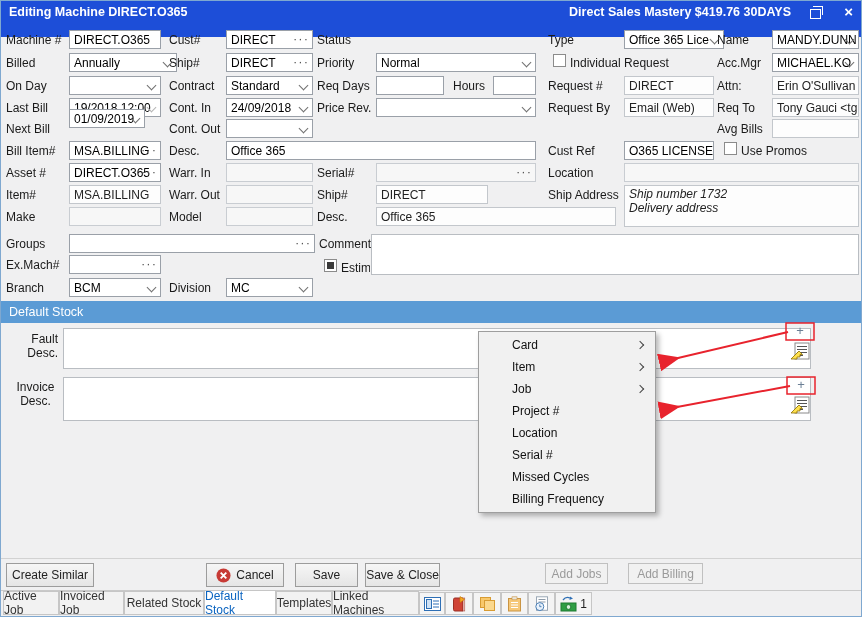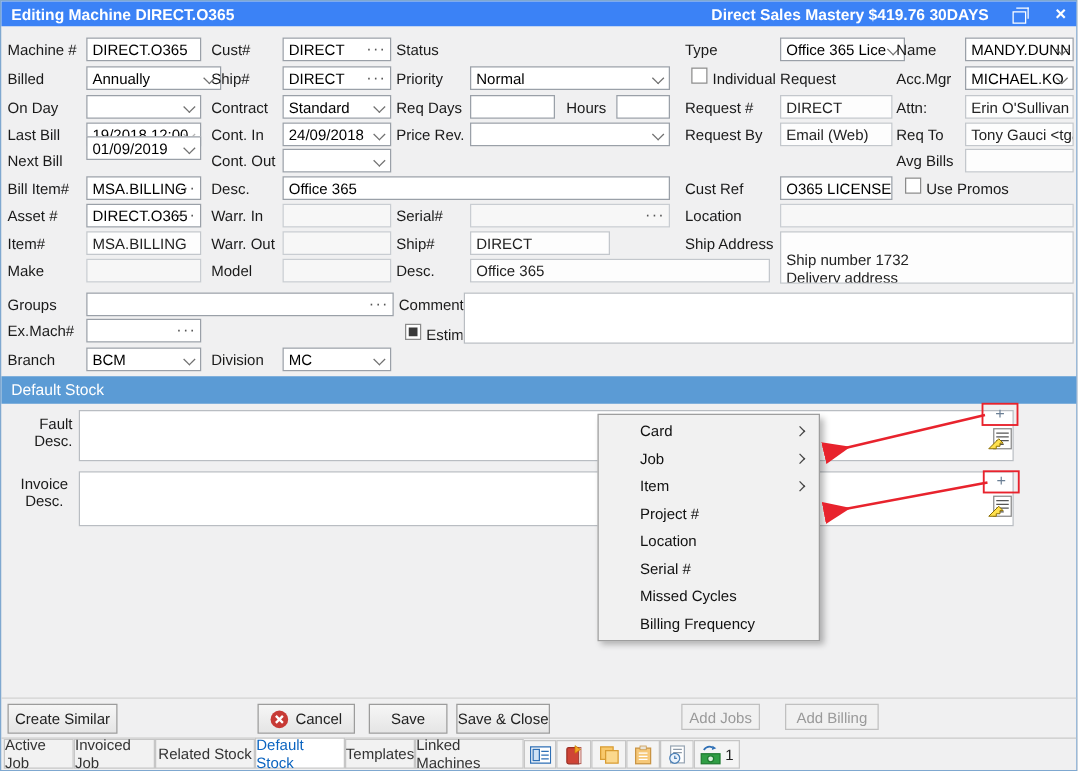--- a/index.html
+++ b/index.html
@@ -1,35 +1,35 @@
 <!DOCTYPE html>
 <html><head>
 <meta charset="utf-8">
 <style>
   html,body{margin:0;padding:0;background:#d8d8d8;font-family:"Liberation Sans",sans-serif;}
   .window{position:relative;width:862px;height:617px;background:#f0f0f1;border:1px solid #7fa8d0;box-sizing:border-box;overflow:hidden;}
-  .titlebar{position:absolute;left:0;top:0;width:862px;height:20px;background:#3b82f6;color:#fff;}
+  .titlebar{position:absolute;left:0;top:0;width:862px;height:36px;background:#1d4ed8;color:#fff;}
   .titlebar .title{position:absolute;left:8px;top:4px;font-size:12.5px;font-weight:bold;white-space:nowrap;}
   .titlebar .title-right{position:absolute;right:72px;top:4px;font-size:12.5px;font-weight:bold;white-space:nowrap;}
   .restore{position:absolute;right:42px;top:8px;width:9px;height:8px;border:1px solid #fff;}
   .restore::before{content:"";position:absolute;left:2px;top:-4px;width:9px;height:8px;border:1px solid #fff;border-left:none;border-bottom:none;}
   .closebtn{position:absolute;right:10px;top:2px;font-size:15px;font-weight:bold;color:#fff;cursor:default;}
   .lbl{position:absolute;font-size:12px;color:#1a1a1a;white-space:nowrap;}
   .fld{position:absolute;height:19px;background:#fff;border:1px solid #9aa0a8;box-sizing:border-box;font-size:12px;padding:2px 4px 0;overflow:hidden;white-space:nowrap;color:#000;}
   .fld.ro{border-color:#c3c7cc;background:#fdfdfd;color:#222;}
   .fld.dis{border-color:#c9cdd2;background:#f7f7f7;}
   .fld.combo{padding-right:17px;}
   .chev{position:absolute;right:5px;top:5px;width:6px;height:6px;border-right:1.6px solid #707070;border-bottom:1.6px solid #707070;transform:rotate(45deg);}
   .chev.lt{border-color:#b5b5b5;}
   .dots{position:absolute;right:3px;top:0px;font-size:13px;letter-spacing:1px;color:#555;}
   .cb{position:absolute;width:13px;height:13px;background:#fff;border:1px solid #8b8b8b;box-sizing:border-box;}
   .cb.filled::after{content:"";position:absolute;left:2px;top:2px;width:7px;height:7px;background:#3a3a3a;}
   .sec-header{position:absolute;left:0;top:300px;width:862px;height:22px;background:#5b9bd5;color:#fff;font-size:12.5px;line-height:22px;padding-left:8px;box-sizing:border-box;}
   .area{position:absolute;background:#fff;border:1px solid #b9bdc2;box-sizing:border-box;}
-  .multi{white-space:pre-line;line-height:14px;padding-top:15px;height:auto;}
+  .multi{white-space:pre-line;line-height:14px;padding-top:1px;height:auto;font-style:italic;}
   .plusbtn{position:absolute;width:28px;height:17px;line-height:16px;text-align:center;font-size:13px;color:#6b7f95;}
   .handic{position:absolute;width:20px;height:19px;}
   .menu{position:absolute;left:477px;top:330px;width:178px;background:#f1f1f1;border:1px solid #9e9e9e;box-shadow:3px 3px 5px rgba(0,0,0,.28);z-index:20;padding:2px 0;box-sizing:border-box;}
   .mi{height:22px;line-height:22px;padding-left:33px;font-size:12px;color:#111;position:relative;}
   .mi .sub{position:absolute;right:12px;top:8px;width:5px;height:5px;border-top:1.4px solid #444;border-right:1.4px solid #444;transform:rotate(45deg);}
   .anno{position:absolute;left:0;top:0;z-index:30;pointer-events:none;}
   .bottom-sep{position:absolute;left:0;top:557px;width:862px;height:1px;background:#d2d2d2;}
   .btn{position:absolute;background:linear-gradient(#f6f6f6,#e5e5e5);border:1px solid #9c9c9c;box-sizing:border-box;font-size:12px;color:#222;display:flex;align-items:center;justify-content:center;gap:5px;}
   .btn.disabled{color:#9a9a9a;background:#f1f1f1;border-color:#c0c0c0;}
   .cancel-ic{width:15px;height:15px;display:inline-block;}
@@ -60,21 +60,21 @@
   <div class="lbl" style="left:5px;top:187px">Item#</div>
   <div class="lbl" style="left:5px;top:209px">Make</div>
   <div class="lbl" style="left:5px;top:236px">Groups</div>
   <div class="lbl" style="left:5px;top:257px">Ex.Mach#</div>
   <div class="lbl" style="left:5px;top:280px">Branch</div>
 
   <div class="fld" style="left:68px;top:29px;width:92px"><span>DIRECT.O365</span></div>
   <div class="fld combo" style="left:68px;top:52px;width:108px"><span>Annually</span><span class="chev"></span></div>
   <div class="fld combo" style="left:68px;top:75px;width:92px"><span></span><span class="chev"></span></div>
   <div class="fld combo" style="left:68px;top:97px;width:92px"><span>19/2018 12:00</span><span class="chev lt"></span></div>
-  <div class="fld combo" style="left:68px;top:108px;width:92px"><span>01/09/2019</span><span class="chev"></span></div>
+  <div class="fld combo" style="left:68px;top:108px;width:76px"><span>01/09/2019</span><span class="chev"></span></div>
   <div class="fld" style="left:68px;top:140px;width:92px;padding-right:16px"><span>MSA.BILLING</span><span class="dots">···</span></div>
   <div class="fld" style="left:68px;top:162px;width:92px;padding-right:16px"><span>DIRECT.O365</span><span class="dots">···</span></div>
   <div class="fld ro" style="left:68px;top:184px;width:92px"><span>MSA.BILLING</span></div>
   <div class="fld dis" style="left:68px;top:206px;width:92px"><span></span></div>
   <div class="fld" style="left:68px;top:233px;width:246px;padding-right:16px"><span></span><span class="dots">···</span></div>
   <div class="fld" style="left:68px;top:254px;width:92px;padding-right:16px"><span></span><span class="dots">···</span></div>
   <div class="fld combo" style="left:68px;top:277px;width:92px"><span>BCM</span><span class="chev"></span></div>
 
   <div class="lbl" style="left:168px;top:32px">Cust#</div>
   <div class="lbl" style="left:168px;top:55px">Ship#</div>
@@ -176,22 +176,22 @@
         <line x1="7" y1="4.5" x2="17" y2="4.5" stroke="#555"></line>
         <line x1="7" y1="7.5" x2="17" y2="7.5" stroke="#555"></line>
         <line x1="7" y1="10.5" x2="17" y2="10.5" stroke="#555"></line>
         <line x1="7" y1="13.5" x2="13" y2="13.5" stroke="#555"></line>
         <path d="M1,17 L9,9 L12.5,12.5 L10,12.5 L10,15 L7,15 L7,17 z" fill="#ffe14d" stroke="#8a6d00" stroke-width="0.8"></path>
       </svg>
   </span>
 
   <div class="menu">
     <div class="mi"><span>Card</span><span class="sub"></span></div>
+    <div class="mi"><span>Item</span><span class="sub"></span></div>
     <div class="mi"><span>Job</span><span class="sub"></span></div>
-    <div class="mi"><span>Item</span><span class="sub"></span></div>
     <div class="mi"><span>Project #</span></div>
     <div class="mi"><span>Location</span></div>
     <div class="mi"><span>Serial #</span></div>
     <div class="mi"><span>Missed Cycles</span></div>
     <div class="mi"><span>Billing Frequency</span></div>
   </div>
 
   <svg class="anno" width="862" height="617" viewBox="0 0 862 617">
     <defs>
       <marker id="ah" markerWidth="11" markerHeight="9" refX="10" refY="4.5" orient="auto">

